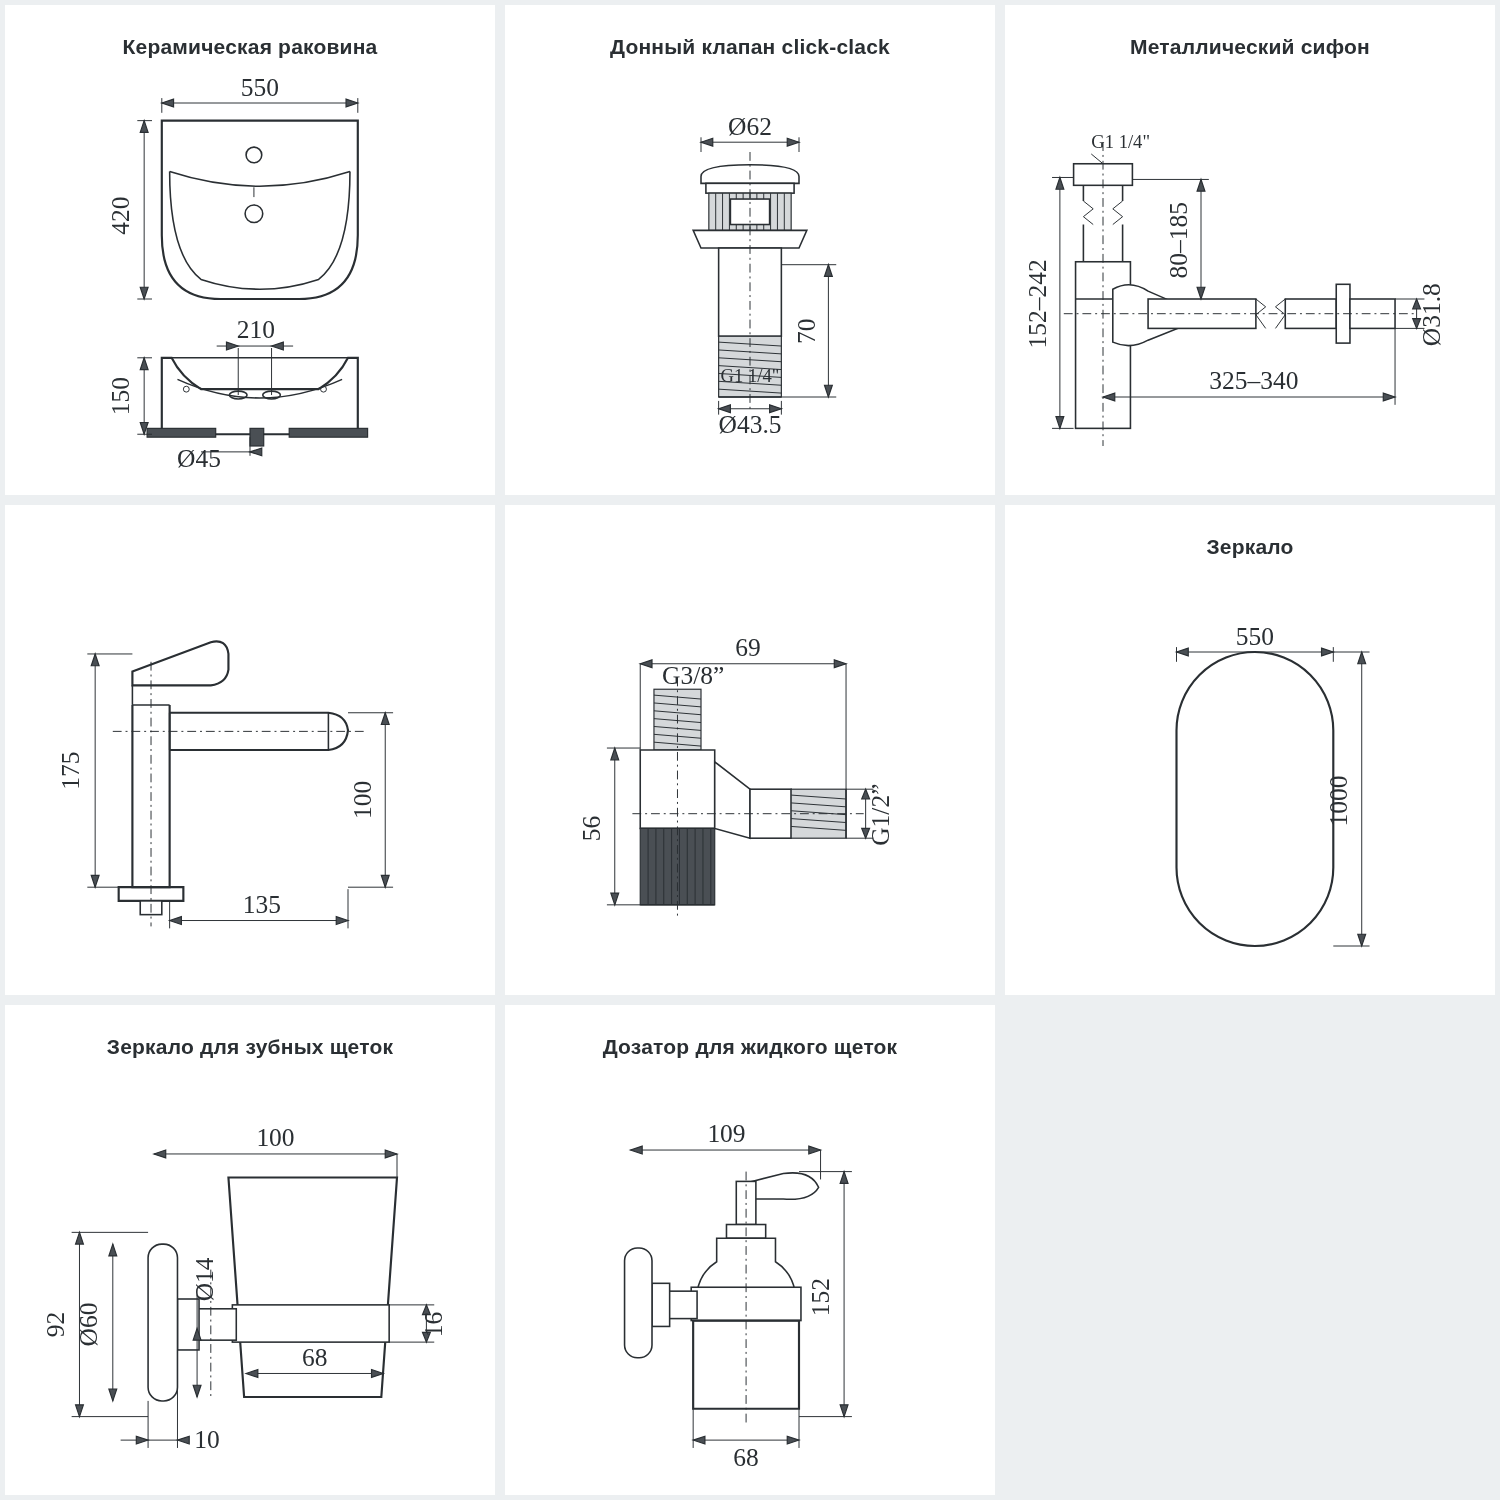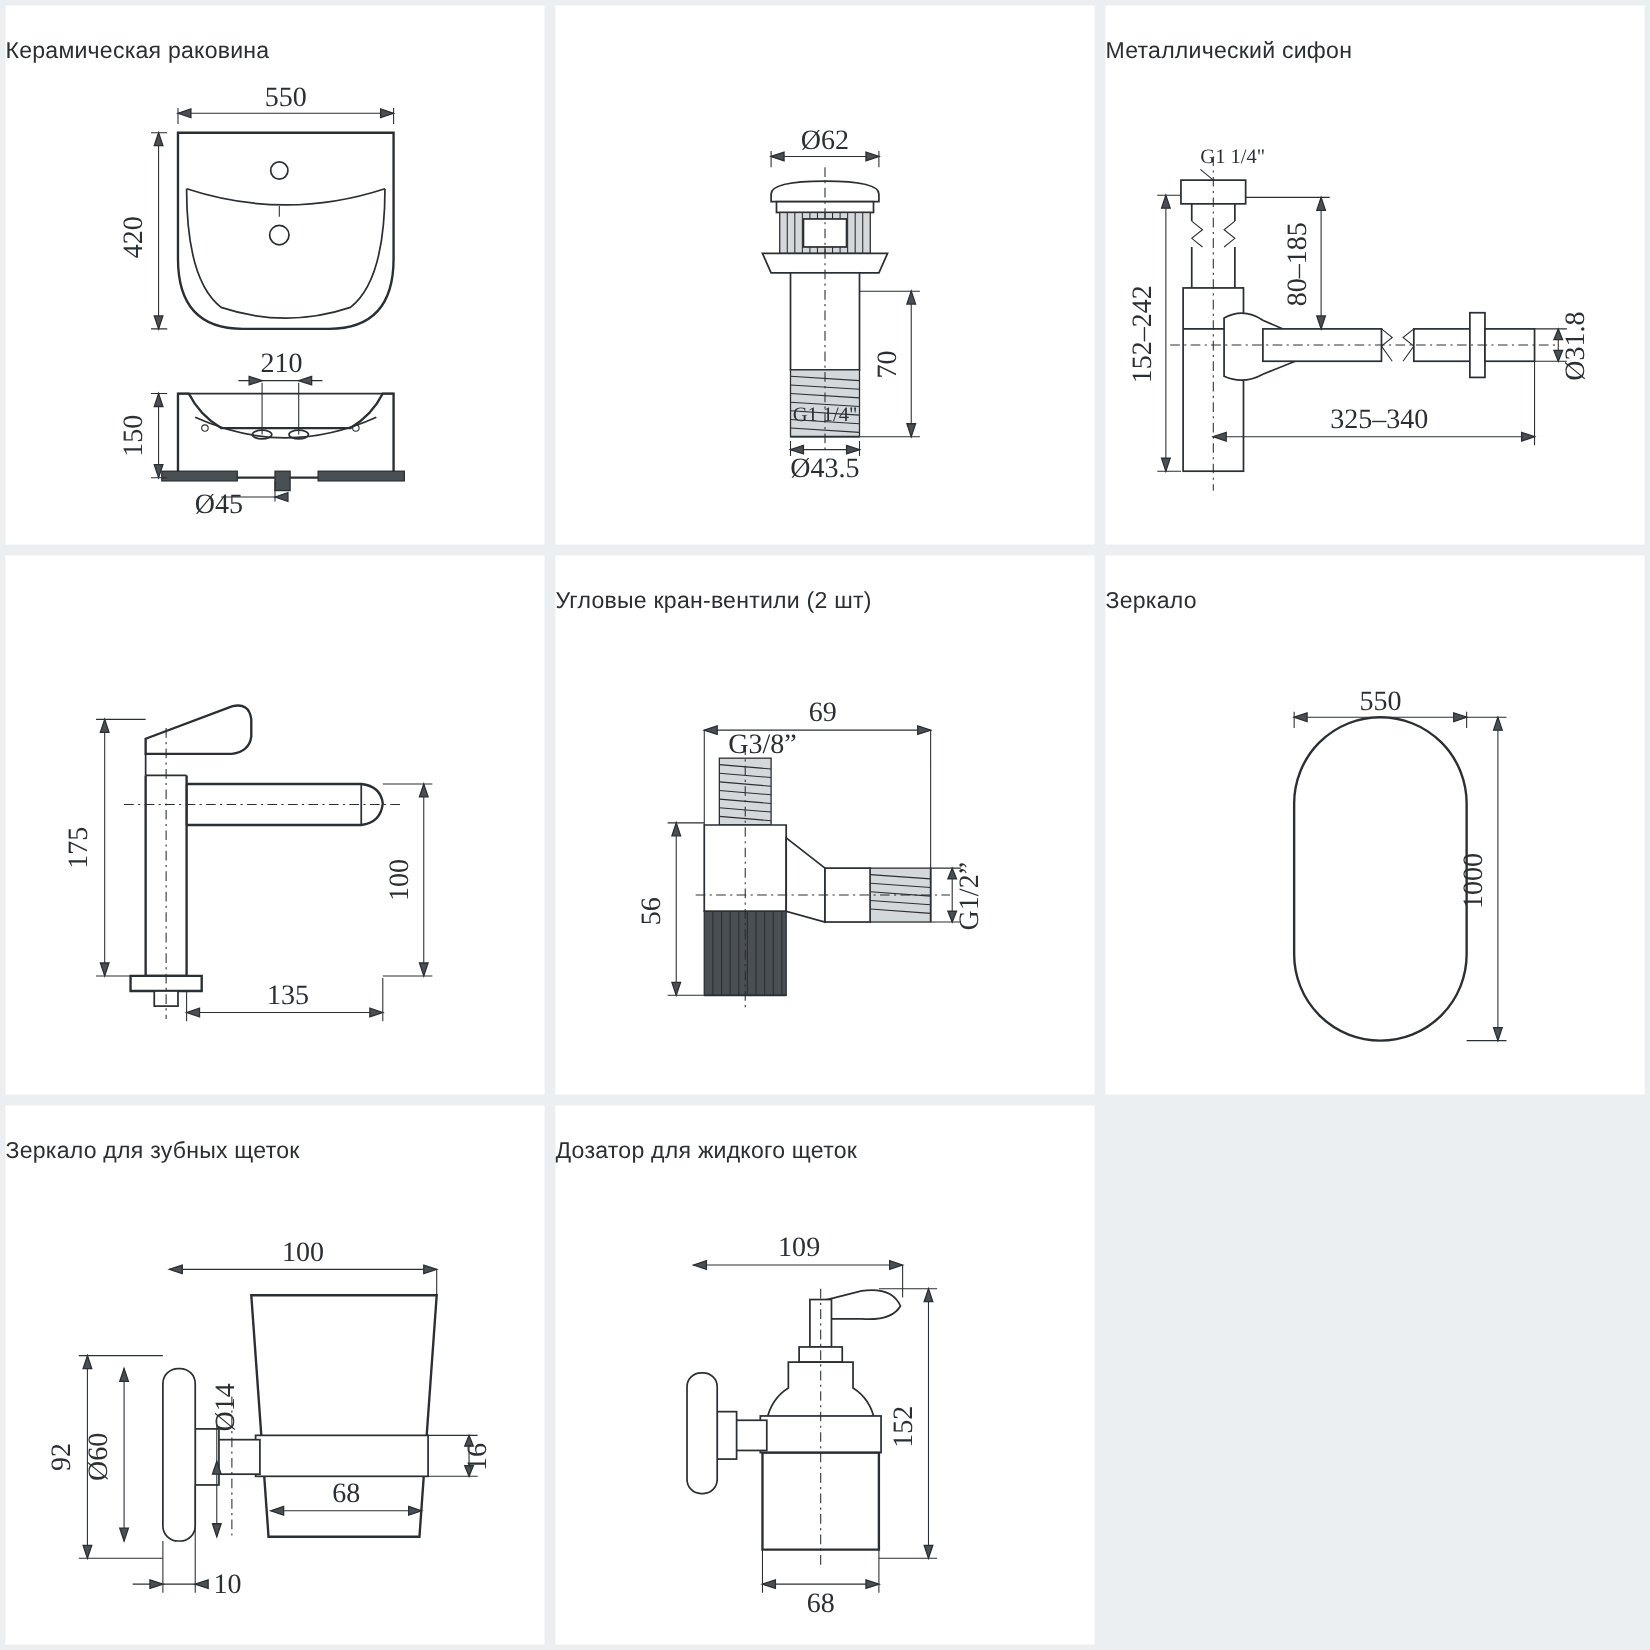--- a/index.html
+++ b/index.html
@@ -20,22 +20,23 @@
   .cell {
     position: relative;
     background: #ffffff;
     border: 5px solid #eceff1;
     overflow: hidden;
   }
   .cell.empty { background: #eceff1; border-color: #eceff1; }
   .cell-title {
     position: absolute;
     top: 30px; left: 0; right: 0;
+    text-align: center;
     font-size: 21px;
-    font-weight: normal;
+    font-weight: bold;
     color: #2a2f33;
     letter-spacing: 0.2px;
   }
   .svgwrap { position: absolute; inset: 0; }
   svg { display: block; width: 100%; height: 100%; }
   .ln { stroke: #2a2f33; stroke-width: 1.6; fill: none; }
   .ln2 { stroke: #2a2f33; stroke-width: 2.2; fill: none; }
   .thin { stroke: #2a2f33; stroke-width: 1; fill: none; }
   .dim { stroke: #2a2f33; stroke-width: 1; fill: none; }
   .dash { stroke: #2a2f33; stroke-width: 1; fill: none; stroke-dasharray: 9 4 2 4; }
@@ -103,20 +104,21 @@
 
         <path class="dim" d="M200 456 L256 456"></path>
         <path class="fillg" d="M250 456 l12 -4 l0 8 Z"></path>
         <path class="thin" d="M250 441 L250 460"></path>
         <text class="dimtxt" x="198" y="471" text-anchor="middle">Ø45</text>
       </svg>
     </div>
   </div>
 
   <div class="cell">
+    <div class="cell-title">Донный клапан click-clack</div>
     <div class="svgwrap">
       <svg viewBox="0 0 500 500" preserveAspectRatio="xMidYMid meet">
 
         <path class="fillw" d="M200 175 Q200 163 250 163 Q300 163 300 175 L300 182 L200 182 Z"></path>
         <rect class="fillw" x="205" y="182" width="90" height="10"></rect>
 
         <rect class="fillgl" x="208" y="192" width="84" height="38"></rect>
         <path class="thin" d="M215 192 L215 230 M222 192 L222 230 M229 192 L229 230 M236 192 L236 230 M243 192 L243 230 M250 192 L250 230 M257 192 L257 230 M264 192 L264 230 M271 192 L271 230 M278 192 L278 230 M285 192 L285 230"></path>
         <rect class="fillw" x="230" y="198" width="40" height="26"></rect>
 
@@ -240,21 +242,20 @@
         <path class="dim" d="M168 424 L350 424"></path>
         <path class="dim" d="M168 404 L168 432 M350 392 L350 432"></path>
         <path class="fillg" d="M168 424 l12 -4 l0 8 Z"></path>
         <path class="fillg" d="M350 424 l-12 -4 l0 8 Z"></path>
         <text class="dimtxt" x="262" y="416" text-anchor="middle">135</text>
       </svg>
     </div>
   </div>
 
   <div class="cell">
-    <div class="cell-title">Угловые кран-вентили (2 шт)</div>
     <div class="svgwrap">
       <svg viewBox="0 0 500 500" preserveAspectRatio="xMidYMid meet">
 
         <rect class="fillgl" x="152" y="188" width="48" height="62"></rect>
         <path class="thin" d="M152 194 L200 198 M152 202 L200 206 M152 210 L200 214 M152 218 L200 222 M152 226 L200 230 M152 234 L200 238 M152 242 L200 246"></path>
 
         <path class="fillw" d="M138 250 L214 250 L214 330 L138 330 Z"></path>
 
         <rect class="fillg" x="138" y="330" width="76" height="78"></rect>
         <path class="thin" d="M146 330 L146 408 M154 330 L154 408 M162 330 L162 408 M170 330 L170 408 M178 330 L178 408 M186 330 L186 408 M194 330 L194 408 M202 330 L202 408 M210 330 L210 408" stroke="#8b9095"></path>

